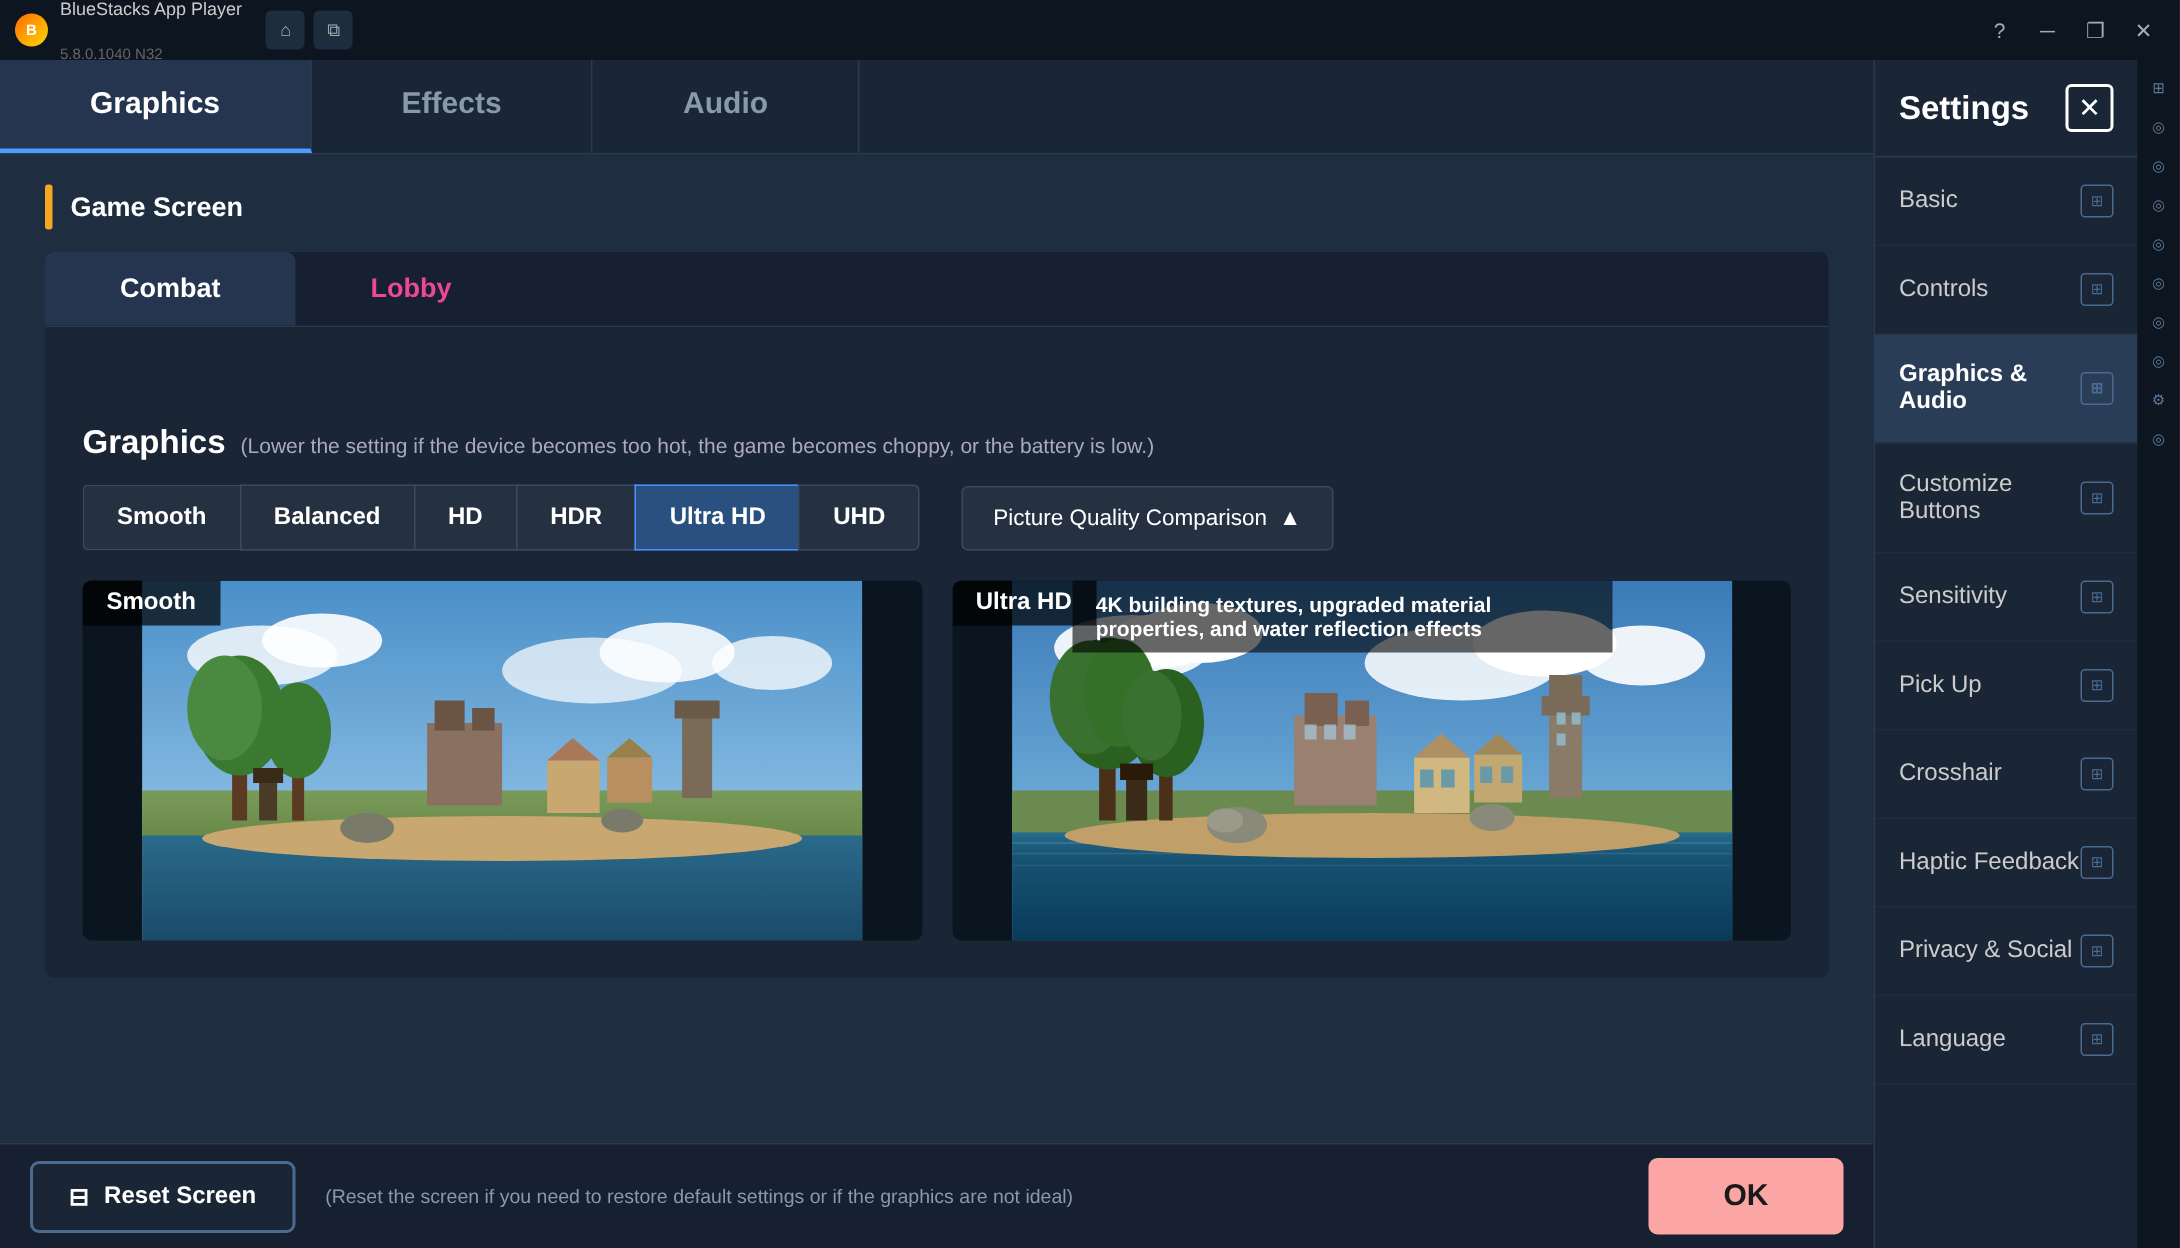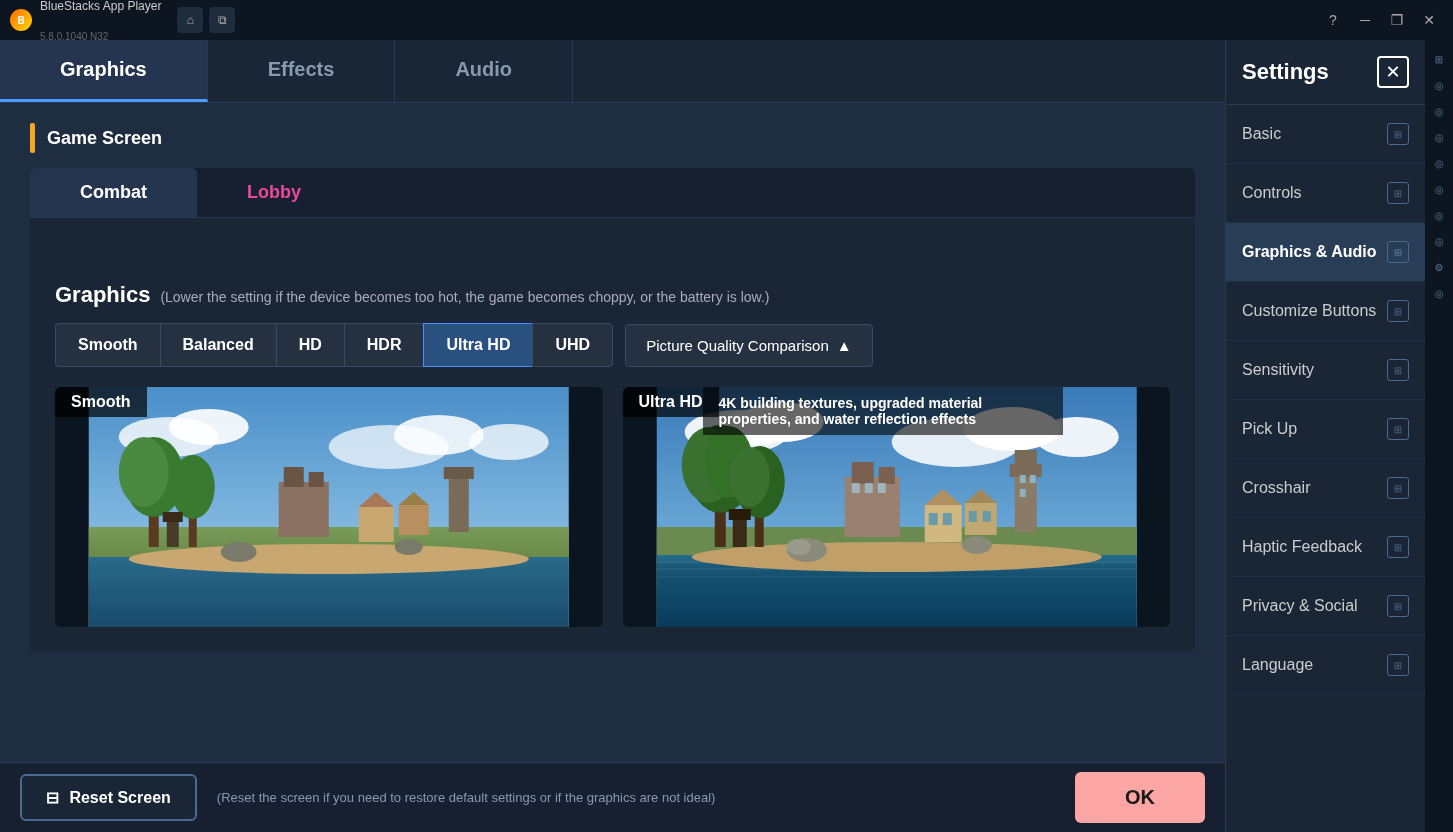--- a/index.html
+++ b/index.html
@@ -212,21 +212,21 @@
     .quality-btn.active {
       background: #2a5080;
       border-color: #4a8fff;
       color: #fff;
     }
     .quality-btn-last {
       border-right: 1px solid #3a4a60;
       border-radius: 0 4px 4px 0;
     }
     .picture-quality-btn {
-      margin-left: 12px;
+      margin-left: 28px;
       display: flex;
       align-items: flex-start;
       gap: 8px;
       padding: 12px 20px;
       background: #253040;
       border: 1px solid #3a4a60;
       border-radius: 4px;
       cursor: pointer;
       color: #fff;
       font-size: 15px;
@@ -305,21 +305,21 @@
       border: none;
       border-radius: 6px;
       cursor: pointer;
       font-size: 20px;
       font-weight: 700;
       color: #1a1a1a;
     }
 
     
     .right-sidebar {
-      width: 200px;
+      width: 176px;
       background: #1a2535;
       display: flex;
       flex-direction: column;
       border-left: 1px solid #2a3a50;
     }
     .sidebar-header {
       display: flex;
       align-items: center;
       justify-content: space-between;
       padding: 16px 16px;

